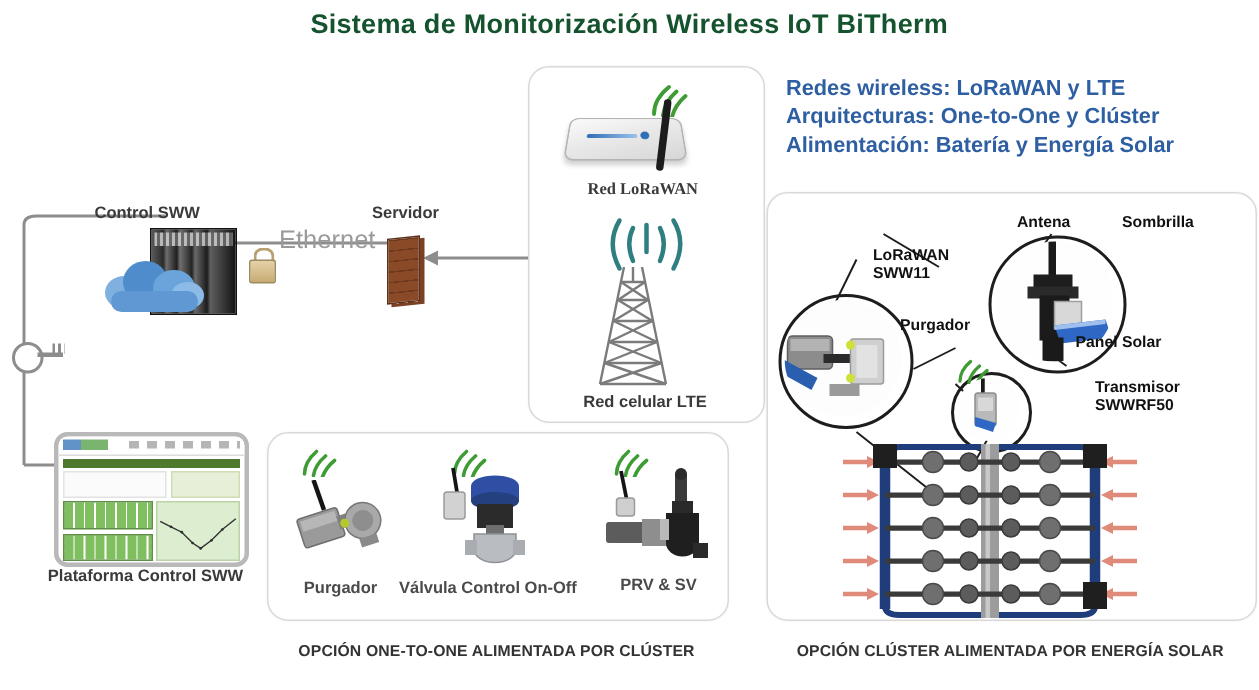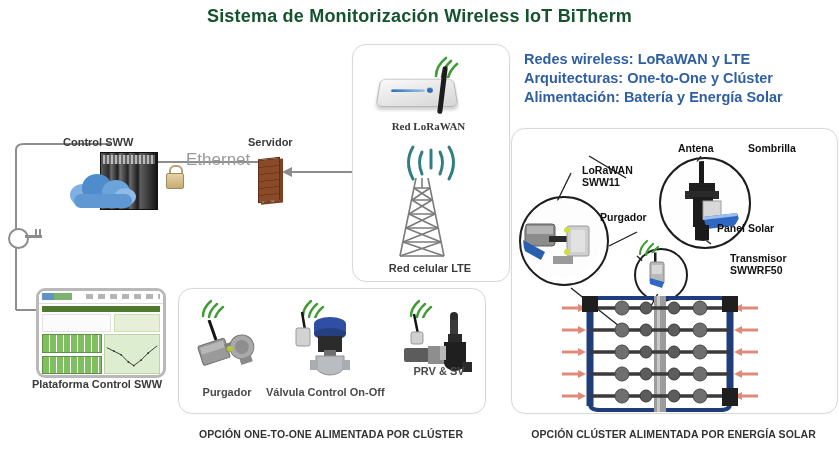--- a/index.html
+++ b/index.html
@@ -333,21 +333,21 @@
   <rect x="7" y="20" width="12" height="12" rx="2" fill="#cfcfcf" stroke="#9a9a9a"></rect>
   <rect x="0" y="36" width="26" height="14" rx="2" fill="#5c5c5c"></rect>
   <rect x="24" y="34" width="18" height="18" fill="#8e8e8e"></rect>
   <path d="M44 22 h14 v8 h-14 z" fill="#2a2a2a"></path>
   <rect x="46" y="4" width="8" height="18" fill="#3a3a3a"></rect>
   <circle cx="50" cy="4" r="4" fill="#2a2a2a"></circle>
   <path d="M40 30 h22 v20 a11 9 0 0 1 -22 0 z" fill="#1f1f1f"></path>
   <rect x="36" y="34" width="6" height="14" fill="#b9b9b9"></rect>
   <rect x="58" y="50" width="10" height="10" fill="#2a2a2a"></rect>
 </svg>
-<div class="abs dev-label" style="left:404px;top:365px;width:70px;">PRV &amp; SV</div>
+<div class="abs dev-label" style="left:404px;top:384px;width:70px;">PRV &amp; SV</div>
 
 <div class="abs caption" id="caption-onetoone">OPCIÓN ONE-TO-ONE ALIMENTADA POR CLÚSTER</div>
 
 <div class="abs panel" id="panel-cluster"></div>
 
 <svg class="abs" style="left:511px;top:128px;" width="325" height="284">
   <g stroke="#1d1d1d" stroke-width="1.3" fill="none">
     <path d="M60 45 L38 90"></path>
     <path d="M126 104 L98 118"></path>
     <path d="M78 28 L115 50"></path>

